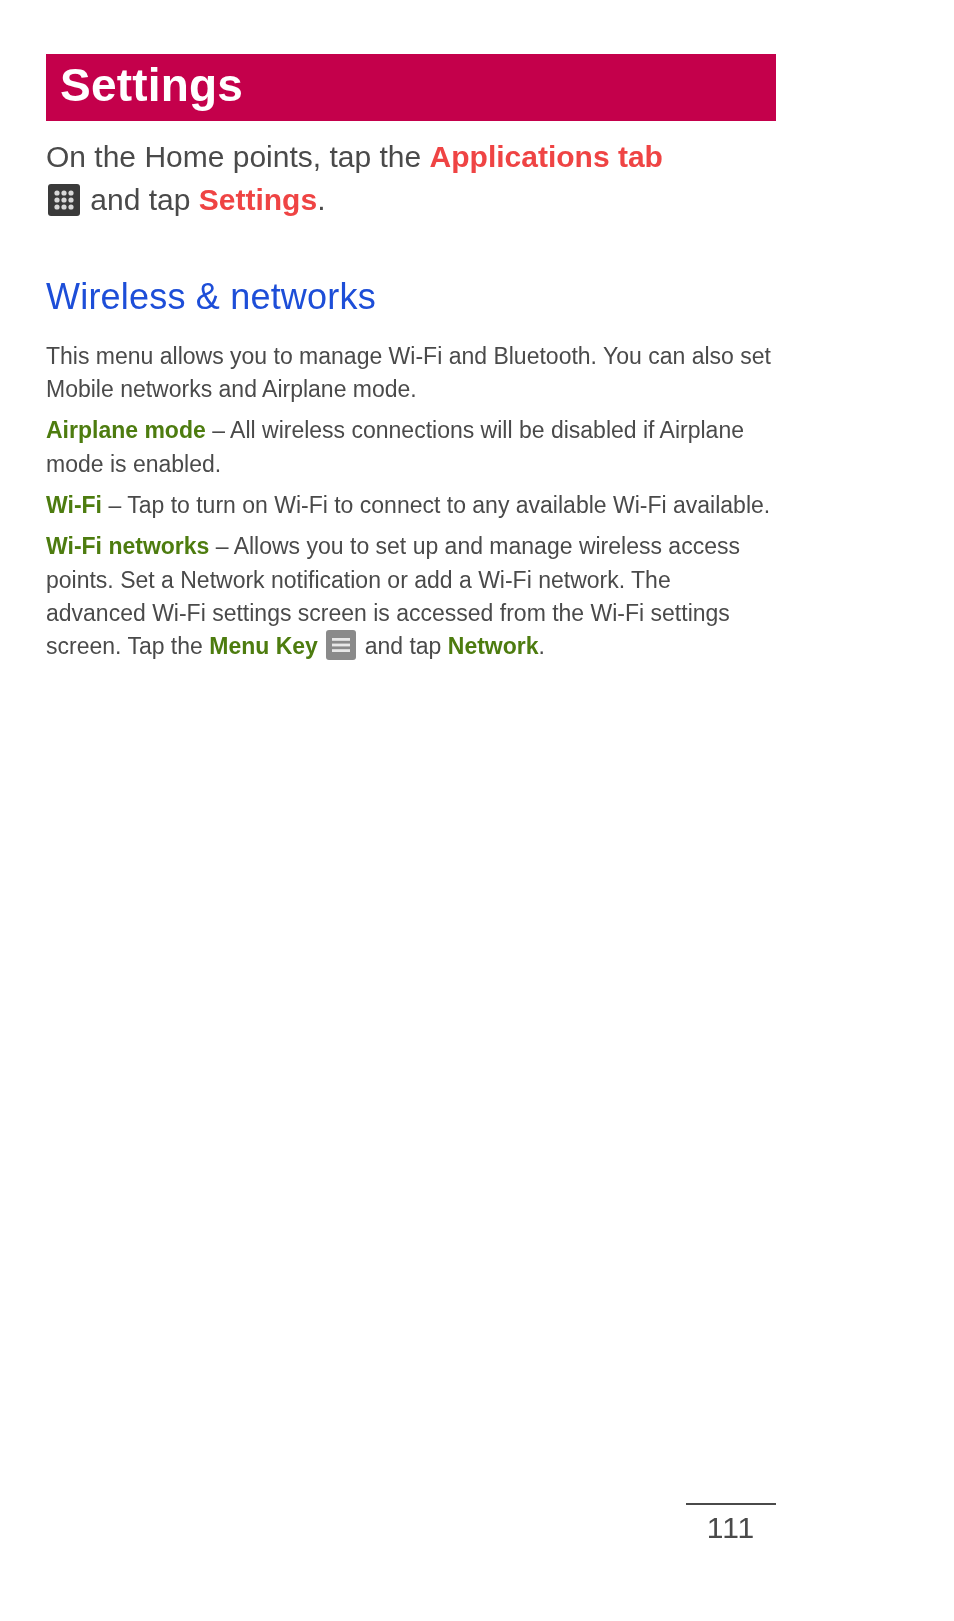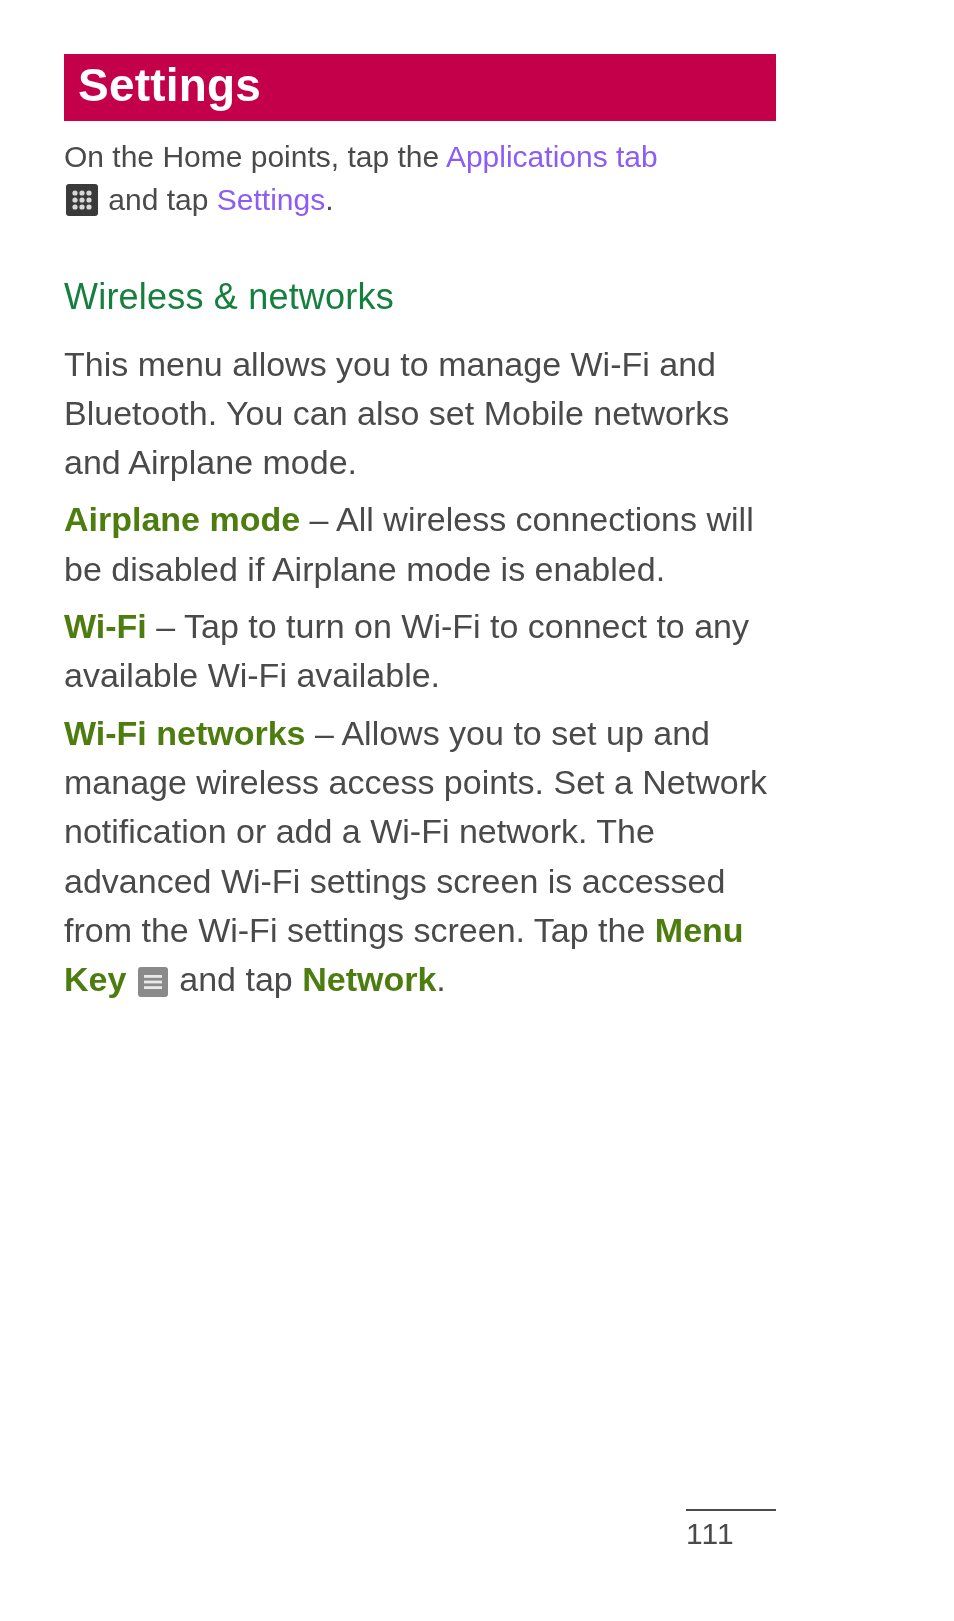--- a/index.html
+++ b/index.html
@@ -10,78 +10,78 @@
     background: #ffffff;
     font-family: "Helvetica Neue", Helvetica, Arial, sans-serif;
     color: #4a4a4a;
     position: relative;
   }
   .page {
     position: relative;
     width: 866px;
     height: 1621px;
     box-sizing: border-box;
-    padding: 54px 90px 0 64px;
+    padding: 54px 90px 0 46px;
   }
   .title-bar {
     background: #c4004b;
     color: #ffffff;
     font-weight: 700;
     font-size: 46px;
     padding: 6px 14px 10px 14px;
     line-height: 1.1;
     letter-spacing: 0.2px;
   }
   .intro {
     font-size: 30px;
     line-height: 1.45;
     margin-top: 14px;
     color: #4a4a4a;
   }
   .intro .bold {
-    font-weight: 400;
-    color: #8b5cf6;
+    font-weight: 700;
+    color: #ef4444;
   }
   .apps-icon {
     display: inline-block;
     width: 32px;
     height: 32px;
     vertical-align: -6px;
     margin: 0 2px;
   }
   .section-heading {
-    color: #15803d;
+    color: #1d4ed8;
     font-size: 36px;
     font-weight: 400;
     margin-top: 54px;
     margin-bottom: 22px;
     letter-spacing: 0.2px;
   }
   .body-text {
-    font-size: 34px;
+    font-size: 23px;
     line-height: 1.45;
     color: #4a4a4a;
     margin-bottom: 8px;
   }
   .body-text .bold {
     font-weight: 700;
     color: #4d7c0f;
   }
   .menu-icon {
     display: inline-block;
     width: 30px;
     height: 30px;
     vertical-align: -6px;
     margin: 0 2px;
   }
   .page-number-block {
     position: absolute;
     right: 90px;
-    bottom: 70px;
-    text-align: left;
+    bottom: 76px;
+    text-align: center;
   }
   .page-number-rule {
     border-top: 2px solid #4a4a4a;
     width: 90px;
     margin-left: auto;
     margin-bottom: 6px;
   }
   .page-number {
     font-size: 30px;
     color: #4a4a4a;

